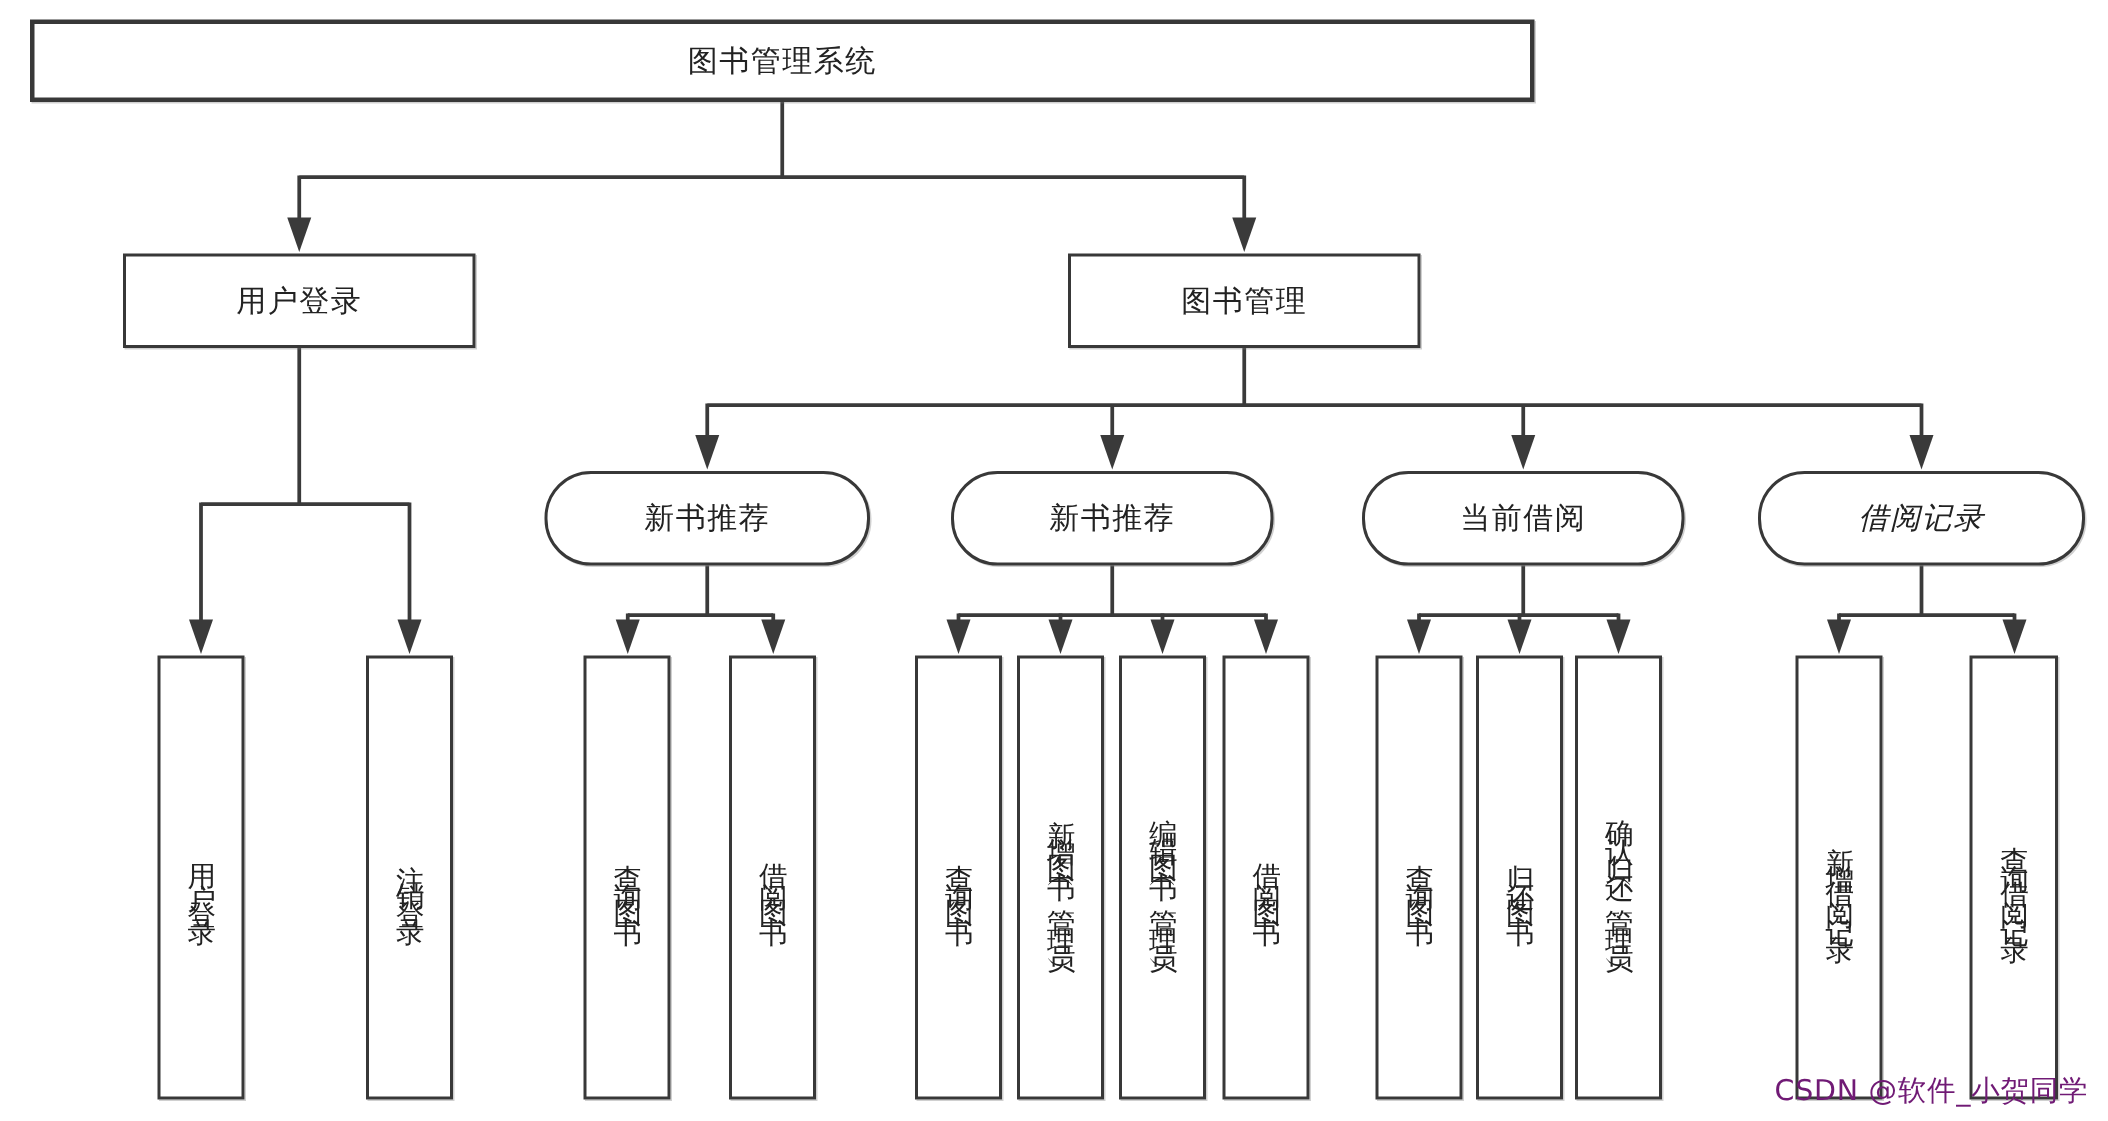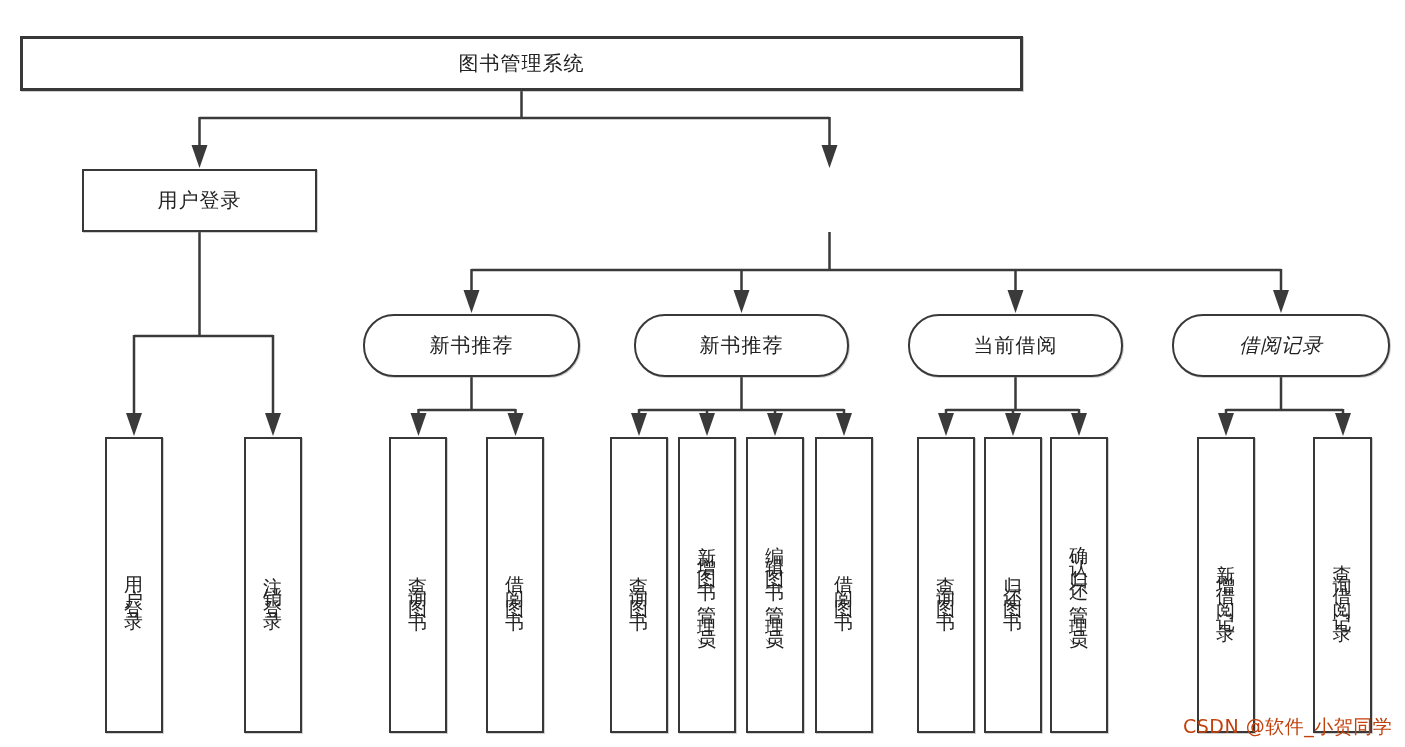--- a/index.html
+++ b/index.html
@@ -33,21 +33,21 @@
     letter-spacing:12px;
     line-height:1;
     font-size:19px;
     color:#222222;
     white-space:nowrap;
   }
   .watermark{
     position:absolute;
     left:1183px;top:714px;
     font-size:19px;
-    color:#c2410c;
+    color:#701a75;
     letter-spacing:0.5px;
     z-index:5;
     white-space:nowrap;
   }
 </style>
 </head>
 <body>
 
 <div class="stage">
 
@@ -81,26 +81,29 @@
     <polygon points="707,436 699,413 715,413"></polygon>
     <polygon points="775,436 767,413 783,413"></polygon>
     <polygon points="844,436 836,413 852,413"></polygon>
     <polygon points="946,436 938,413 954,413"></polygon>
     <polygon points="1013,436 1005,413 1021,413"></polygon>
     <polygon points="1079,436 1071,413 1087,413"></polygon>
     <polygon points="1226,436 1218,413 1234,413"></polygon>
     <polygon points="1343,436 1335,413 1351,413"></polygon>
   </svg>
 
-  <div class="b h root" style="left:20px;top:13px;width:1003px;height:55px;margin-top:23px;">
+  <div class="b h root" style="left:20px;top:13px;width:1003px;height:55px;">
     <span>图书管理系统</span>
   </div>
 
   <div class="b h l2" style="left:82px;">
     <span>用户登录</span>
+  </div>
+  <div class="b h l2" style="left:712px;">
+    <span>图书管理</span>
   </div>
 
   <div class="b h l3" style="left:363px;">
     <span>新书推荐</span>
   </div>
   <div class="b h l3" style="left:634px;width:215px;">
     <span>新书推荐</span>
   </div>
   <div class="b h l3" style="left:908px;width:215px;justify-content:center;">
     <span>当前借阅</span>

